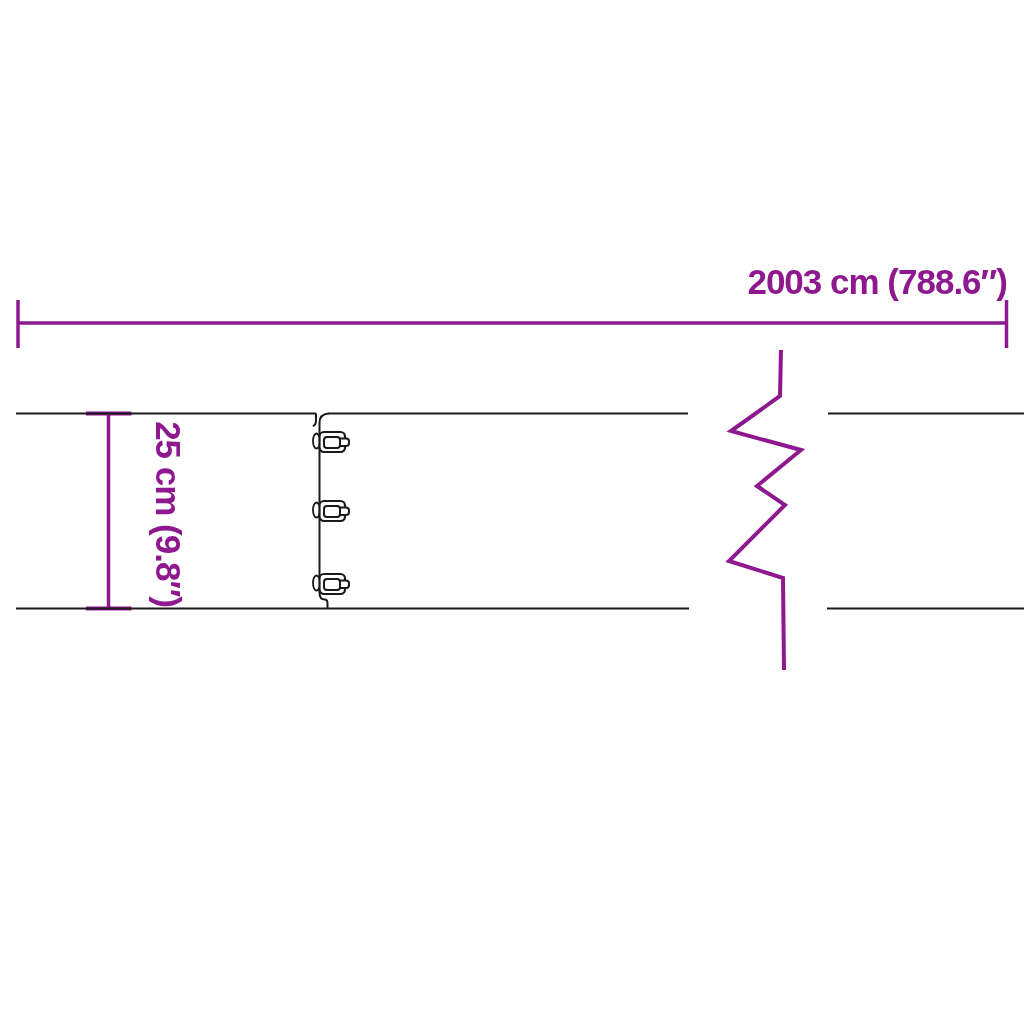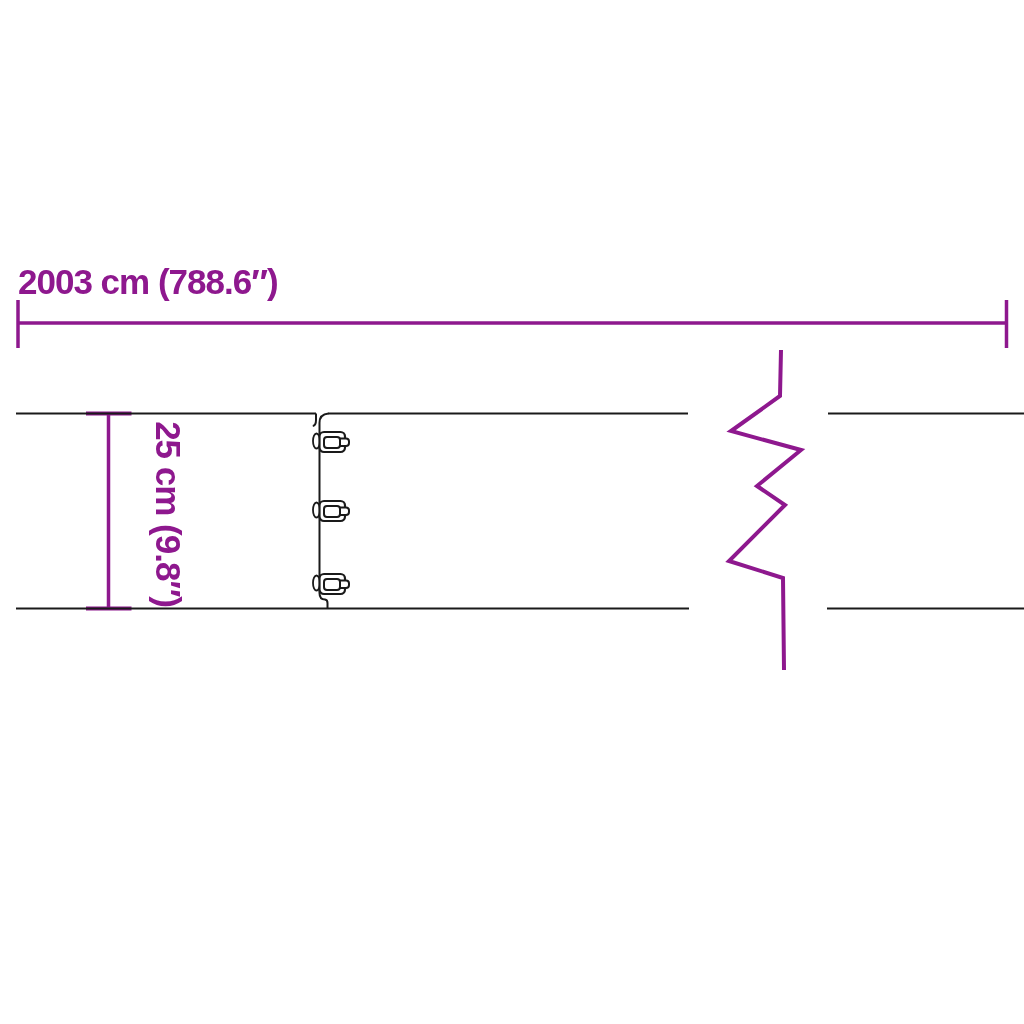--- a/index.html
+++ b/index.html
@@ -23,21 +23,21 @@
   .dim-label{
     position:absolute;
     color:var(--accent);
     font-weight:bold;
     font-size:35px;
     letter-spacing:-1px;
     white-space:nowrap;
   }
   .width-label{
     left:18px;top:262px;width:989px;
-    text-align:left;
+    text-align:right;
   }
   .height-label{
     left:168px;top:514px;
     transform:translate(-50%,-50%) rotate(90deg);
   }
 </style>
 </head>
 <body>
 
 <div class="stage">

